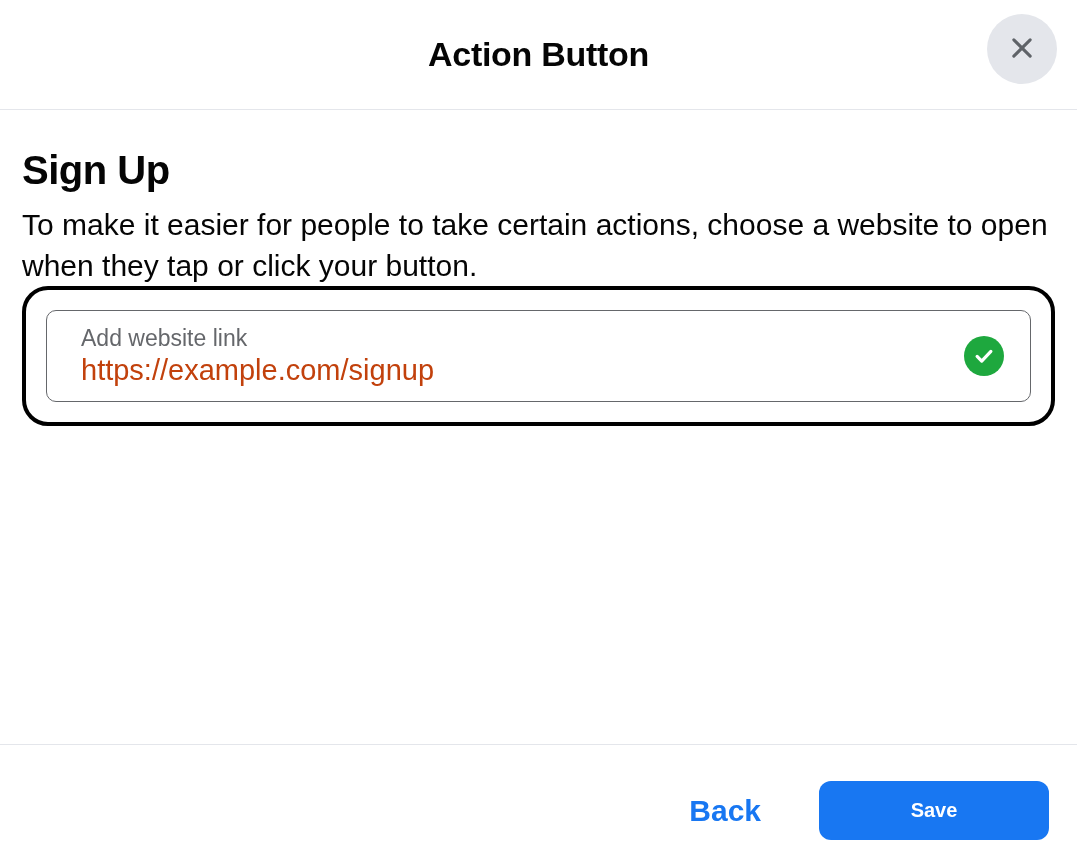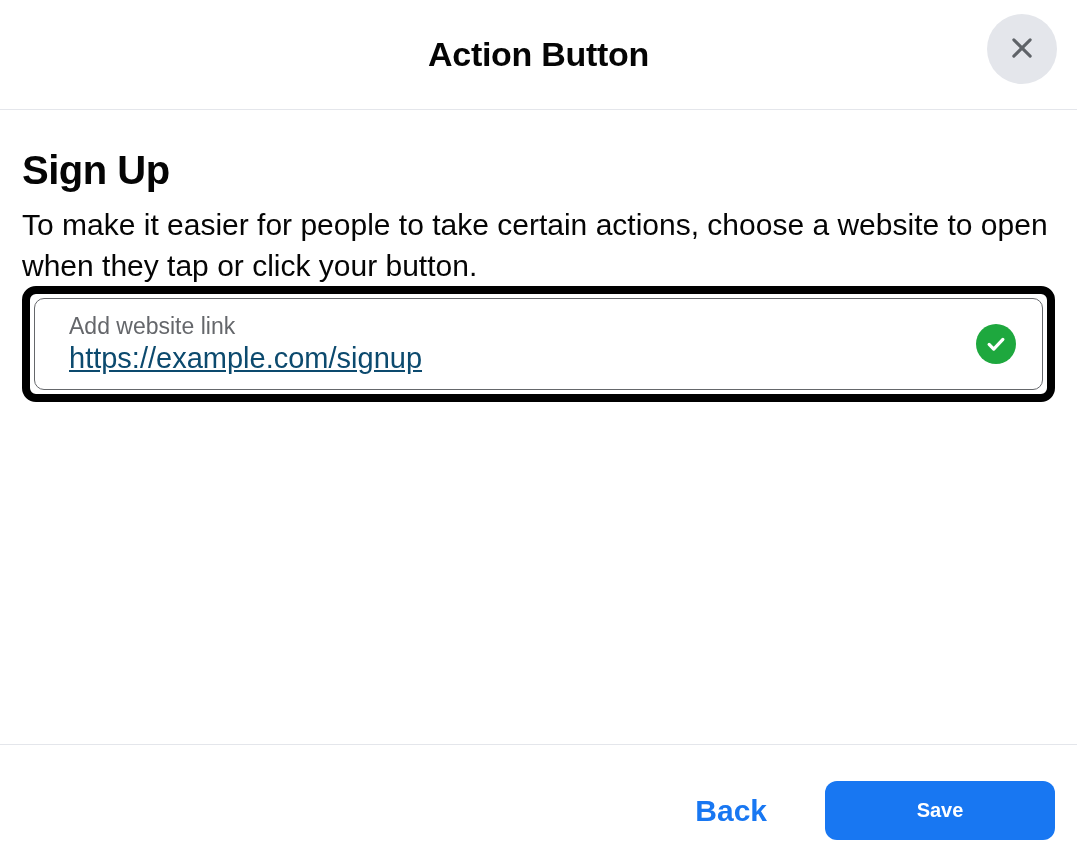--- a/index.html
+++ b/index.html
@@ -59,68 +59,67 @@
       letter-spacing: -0.5px;
       margin-top: 12px;
     }
     .section-desc {
       font-size: 30px;
       line-height: 1.35;
       color: #050505;
       font-weight: 400;
     }
     .field-focus-ring {
-      border: 8px solid #000000;
-      border-radius: 14px;
-      padding: 4px;
+      border: 4px solid #000000;
+      border-radius: 26px;
+      padding: 20px;
     }
     .field-wrapper {
       position: relative;
       border: 1px solid #65676b;
       border-radius: 10px;
       padding: 14px 70px 14px 34px;
       background: #fff;
     }
     .field-label {
       font-size: 23px;
       color: #65676b;
       margin-bottom: 2px;
       display: block;
     }
     .field-input {
       width: 100%;
       border: none;
       outline: none;
       font-size: 29px;
-      color: #0c4a6e;
+      color: #c2410c;
       font-family: inherit;
       padding: 0;
       background: transparent;
-      text-decoration: underline;
     }
     .check-badge {
       position: absolute;
       right: 26px;
       top: 50%;
       transform: translateY(-50%);
       width: 40px;
       height: 40px;
       border-radius: 50%;
       background: #1ea83e;
       display: flex;
       align-items: center;
       justify-content: center;
     }
     .check-badge svg {
       width: 22px;
       height: 22px;
     }
     .footer {
       border-top: 1px solid #e4e6eb;
-      padding: 36px 22px 20px 22px;
+      padding: 36px 28px 20px 22px;
       display: flex;
       justify-content: flex-end;
       align-items: center;
       gap: 46px;
     }
     .back-btn {
       background: none;
       border: none;
       color: #1877f2;
       font-size: 30px;

